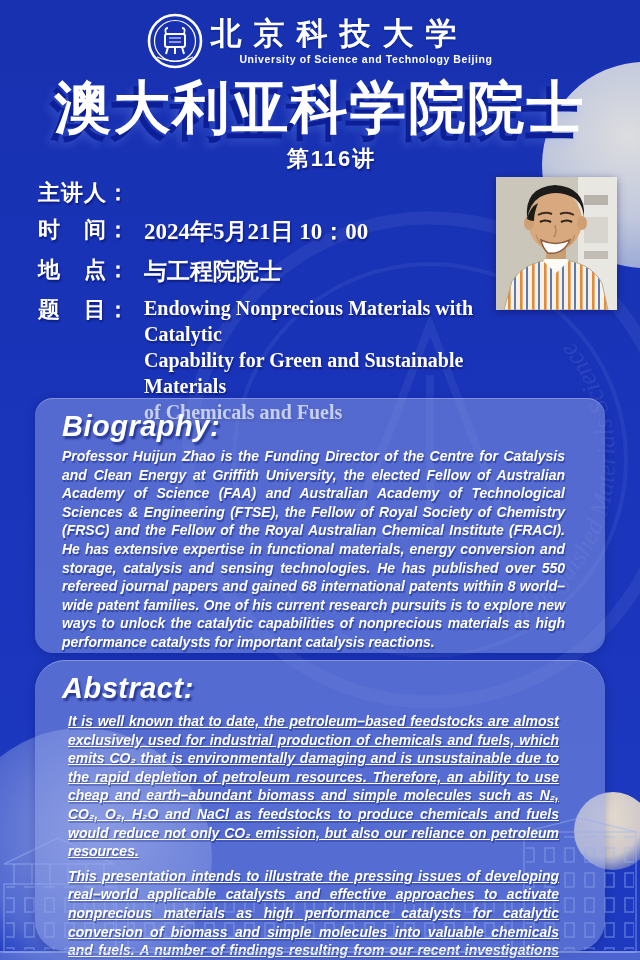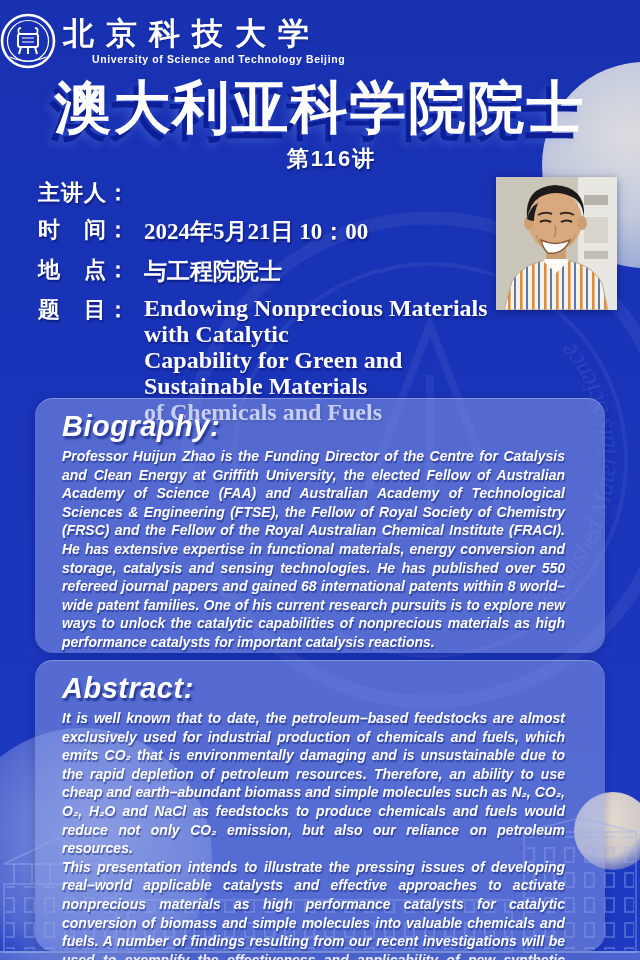--- a/index.html
+++ b/index.html
@@ -18,21 +18,21 @@
   .circle-bottom-right{left:574px;top:792px;width:78px;height:78px;border-radius:50%;
     background:radial-gradient(circle at 38% 32%, #ead fcc 0%, #e3dacb 30%, #b7b5c8 75%, rgba(183,181,200,0) 100%);
     background:radial-gradient(circle at 38% 32%, #e8dfd0 0%, #cfc8c9 55%, rgba(170,175,200,0) 90%);
     z-index:1;}
   .watermark-svg{left:175px;top:205px;width:510px;height:510px;z-index:1;opacity:.55;}
   .buildings-svg{left:0;top:818px;width:640px;height:142px;z-index:1;}
   .bottom-band{left:0;top:951px;width:640px;height:9px;background:rgba(185,200,245,.30);
     border-top:1px solid rgba(120,145,220,.6);z-index:3;}
 
   
-  .header{position:relative;z-index:2;display:flex;justify-content:flex-start;align-items:center;
+  .header{position:relative;z-index:2;display:flex;justify-content:center;align-items:center;
     padding-top:13px;gap:7px;}
   .logo{width:56px;height:56px;flex:0 0 auto;}
   .uni-names{display:flex;flex-direction:column;}
   .uni-cn{color:#fff;font-size:31px;font-weight:700;letter-spacing:12px;line-height:34px;
     font-family:"Liberation Serif",serif;text-shadow:0 1px 2px rgba(0,10,80,.4);}
   .uni-en{color:#fff;font-size:10.5px;font-weight:700;letter-spacing:.6px;margin-top:2px;padding-left:29px;}
 
   
   .main-title{position:relative;z-index:2;text-align:center;margin-top:6px;
     color:#ffffff;font-size:57px;font-weight:900;letter-spacing:2px;line-height:64px;
@@ -42,40 +42,40 @@
     text-shadow:1px 2px 2px rgba(0,10,80,.5);margin-left:23px;}
 
   
   .info{position:absolute;left:38px;top:178px;width:455px;z-index:2;color:#fff;}
   .info-row{display:flex;margin-bottom:7px;}
   .info-label{flex:0 0 106px;font-size:22px;font-weight:800;letter-spacing:1px;
     text-shadow:1px 2px 2px rgba(0,10,80,.55);white-space:nowrap;}
   .info-value{font-size:23px;font-weight:800;line-height:33px;
     text-shadow:1px 2px 2px rgba(0,10,80,.55);}
   .info-value.serifnum{font-family:"Liberation Serif",serif;}
-  .topic-lines{font-family:"Liberation Serif",serif;font-size:24px;font-weight:700;
+  .topic-lines{font-family:"Liberation Serif",serif;font-size:20px;font-weight:700;
     line-height:26px;width:470px;text-shadow:1px 2px 2px rgba(0,10,80,.55);}
   .topic-lines span{display:block;}
 
   
   .photo{position:absolute;left:496px;top:177px;width:121px;height:133px;z-index:2;
     box-shadow:0 2px 8px rgba(0,10,80,.45);}
 
   
   .card{position:absolute;left:35px;width:570px;z-index:2;border-radius:18px;
     background:rgba(141,160,229,.50);
     box-shadow:inset 0 1px 0 rgba(255,255,255,.28), 0 2px 10px rgba(0,10,80,.25);
     padding:10px 40px 10px 27px;box-sizing:border-box;color:#fff;}
   .card-bio{top:398px;height:255px;}
-  .card-abs{top:660px;height:291px;}
+  .card-abs{top:660px;height:291px;border-radius:30px;}
   .card-heading{font-style:italic;font-weight:800;font-size:29px;line-height:36px;
     letter-spacing:.5px;text-shadow:2px 3px 2px rgba(10,25,110,.6);}
   .card-body{font-style:italic;font-weight:700;font-size:14px;line-height:18.6px;
     text-align:justify;text-shadow:1px 1.5px 1px rgba(10,25,110,.5);margin-top:3px;}
-  .card-body p{margin:0;}
+  .card-body p{margin:6px;text-decoration:underline;}
 </style>
 </head>
 <body>
 
 <div class="poster">
 
   <div class="decor circle-top-right"></div>
   <div class="decor circle-bottom-left"></div>
   <div class="decor circle-bottom-right"></div>
 

